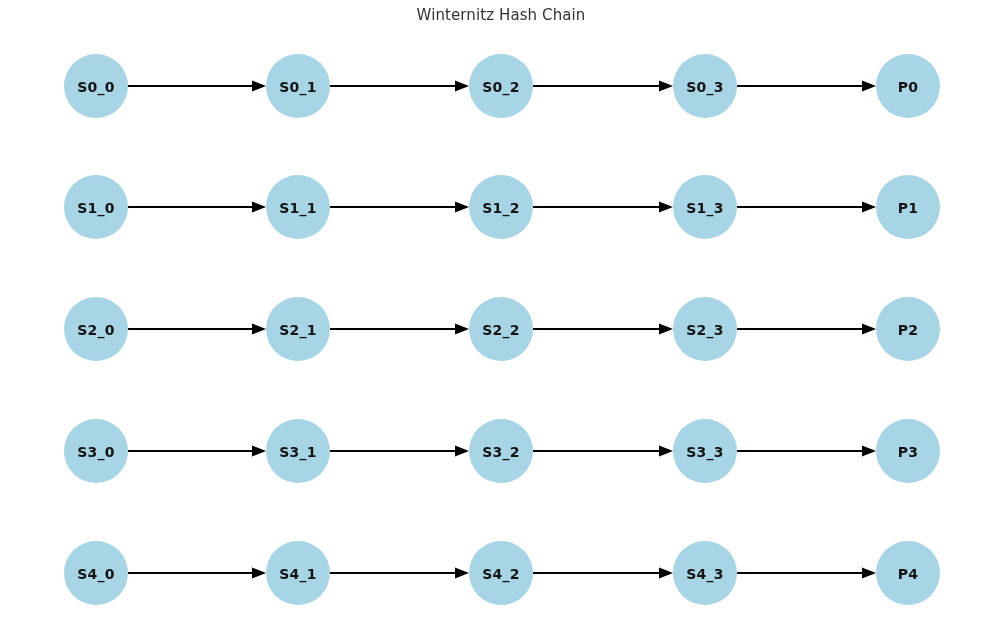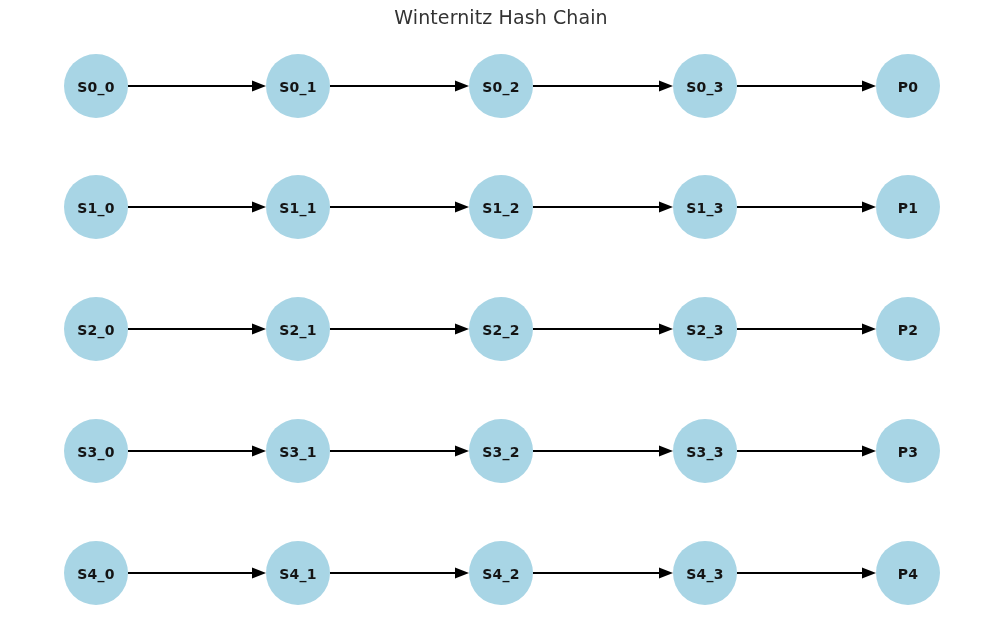--- a/index.html
+++ b/index.html
@@ -19,21 +19,21 @@
     width: 1002px;
     height: 634px;
     background: #ffffff;
   }
   #figure-title {
     position: absolute;
     top: 6px;
     left: 0;
     width: 1002px;
     text-align: center;
-    font-size: 19px;
+    font-size: 15px;
     font-weight: 400;
     color: #333333;
     letter-spacing: 0.1px;
     white-space: nowrap;
   }
   #graph-svg {
     position: absolute;
     top: 0;
     left: 0;
     width: 1002px;

